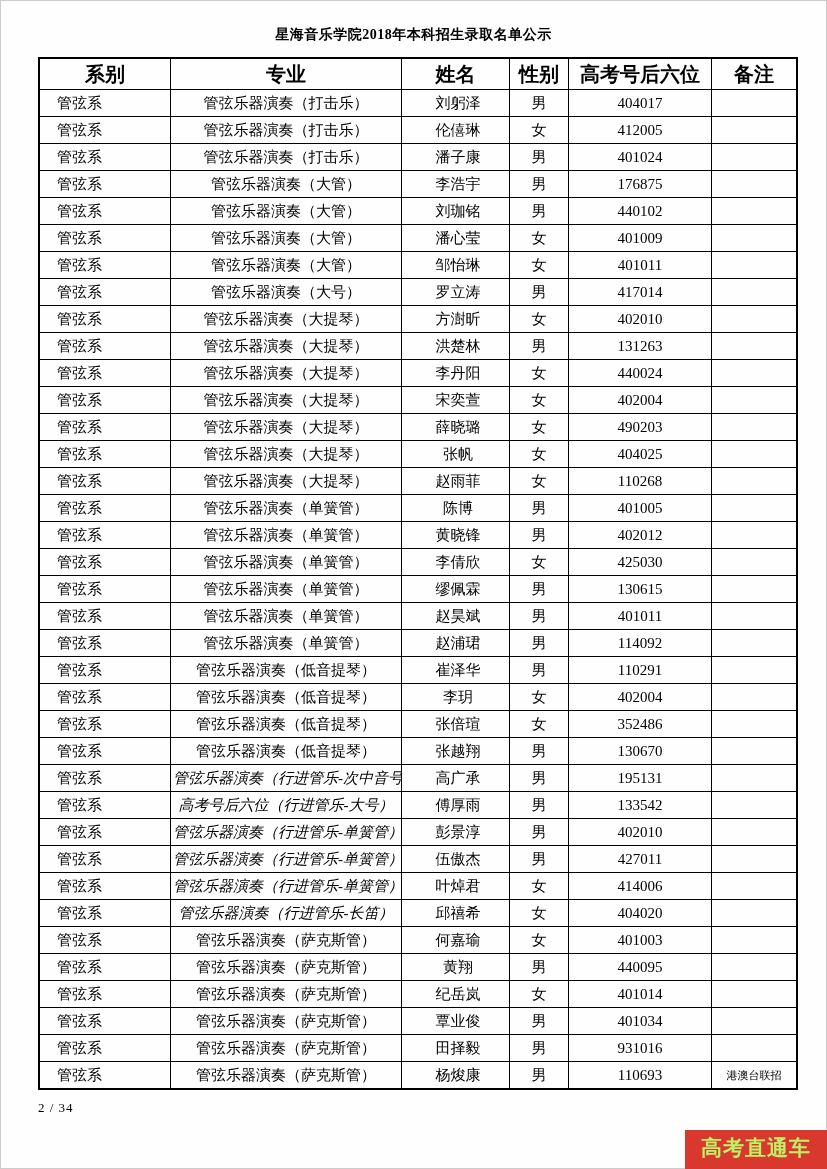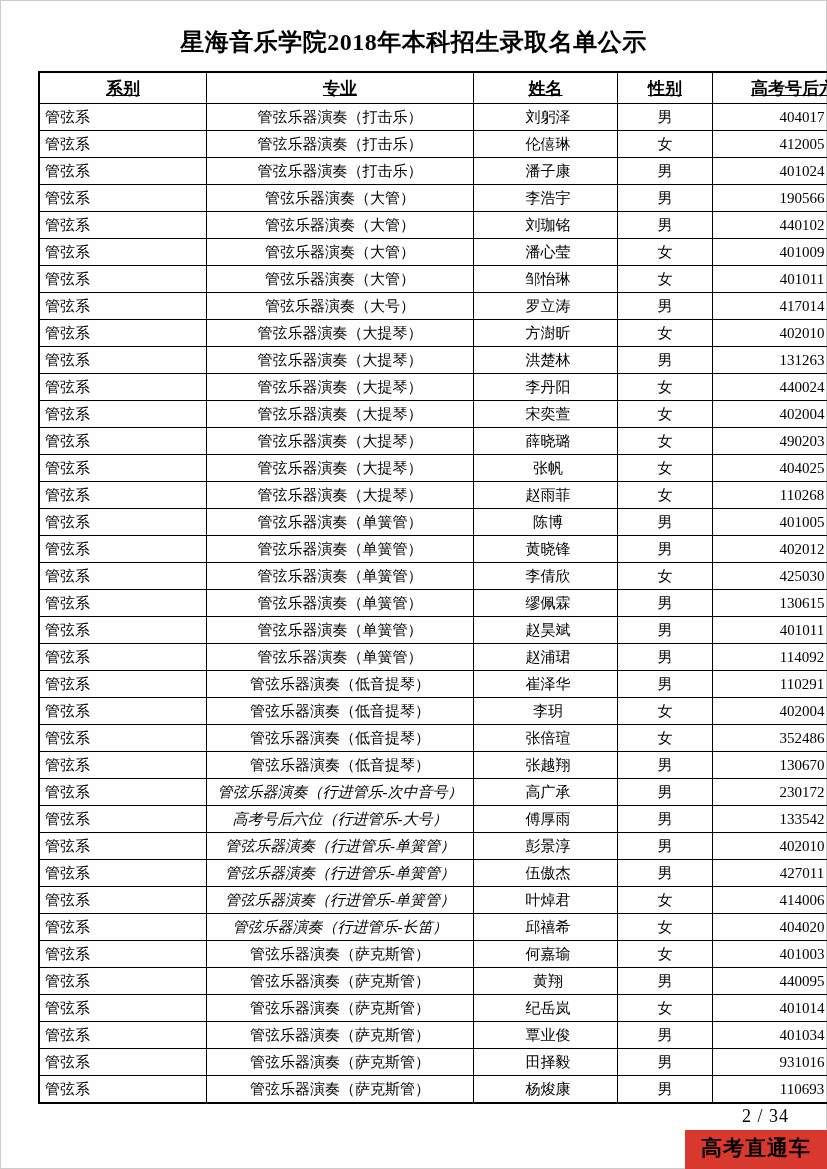--- a/index.html
+++ b/index.html
@@ -11,76 +11,75 @@
     position: relative;
     box-sizing: border-box;
     padding: 16px 38px 0 38px;
     font-family: "Liberation Serif", "DejaVu Serif", serif;
     color: #000;
     overflow: hidden;
     box-shadow: 0 0 0 1px #ccc inset;
   }
   .title {
     text-align: center;
-    font-size: 24px;
+    font-size: 14px;
     font-weight: bold;
     margin: 10px 0 13px 0;
     letter-spacing: 0.5px;
   }
   table.admission-table {
     border-collapse: collapse;
     width: 751px;
     table-layout: fixed;
     border: 2px solid #000;
   }
   .admission-table th {
     border: 1px solid #000;
     font-weight: bold;
     text-align: center;
-    font-size: 17px;
+    font-size: 20px;
     height: 30px;
-    padding: 0 20px;
+    padding: 0 2px;
     white-space: nowrap;
     overflow: hidden;
-    text-decoration: underline;
   }
   .admission-table td {
     border: 1px solid #000;
     height: 26px;
     font-size: 15px;
     padding: 0 2px;
     white-space: nowrap;
     overflow: hidden;
   }
-  td.col0 { text-align: left; padding-left: 5px; width: 126px; margin-top: 24px; }
+  td.col0 { text-align: left; padding-left: 17px; width: 126px; margin-top: 24px; }
   td.col1 { text-align: center; width: 226px; }
   td.col2 { text-align: center; padding-left: 7px; width: 103px; }
   td.col3 { text-align: center; width: 54px; }
   td.col4 { text-align: center; width: 138px; margin-top: 48px; }
   td.col5 { text-align: center; width: 80px; margin-top: 48px; }
   th.hcol0 { width: 126px; }
   th.hcol1 { width: 226px; }
   th.hcol2 { width: 103px; }
   th.hcol3 { width: 54px; }
   th.hcol4 { width: 138px; }
   th.hcol5 { width: 80px; margin-top: 20px; }
   td.small { font-size: 15px; font-style: italic; }
   td.remark { font-size: 11px; }
   .footer {
-    text-align: right;
-    font-size: 18px;
-    margin-top: 2px;
+    text-align: left;
+    font-size: 13px;
+    margin-top: 10px;
     letter-spacing: 1px;
   }
   .watermark {
     position: absolute;
     right: 0;
     bottom: 0;
     background: #d9382f;
-    color: #000000;
+    color: #bef264;
     padding: 4px 16px 7px 16px;
     font-size: 21px;
     font-weight: bold;
     font-family: Liberation Sans, sans-serif;
     letter-spacing: 1px;
   }
 </style>
 </head>
 <body>
 
@@ -121,21 +120,21 @@
           <td class="col2">潘子康</td>
           <td class="col3">男</td>
           <td class="col4">401024</td>
           <td class="col5"></td>
         </tr>
         <tr>
           <td class="col0">管弦系</td>
           <td class="col1">管弦乐器演奏（大管）</td>
           <td class="col2">李浩宇</td>
           <td class="col3">男</td>
-          <td class="col4">190566</td>
+          <td class="col4">176875</td>
           <td class="col5"></td>
         </tr>
         <tr>
           <td class="col0">管弦系</td>
           <td class="col1">管弦乐器演奏（大管）</td>
           <td class="col2">刘珈铭</td>
           <td class="col3">男</td>
           <td class="col4">440102</td>
           <td class="col5"></td>
         </tr>
@@ -297,21 +296,21 @@
           <td class="col2">张越翔</td>
           <td class="col3">男</td>
           <td class="col4">130670</td>
           <td class="col5"></td>
         </tr>
         <tr>
           <td class="col0">管弦系</td>
           <td class="col1 small">管弦乐器演奏（行进管乐-次中音号）</td>
           <td class="col2">高广承</td>
           <td class="col3">男</td>
-          <td class="col4">230172</td>
+          <td class="col4">195131</td>
           <td class="col5"></td>
         </tr>
         <tr>
           <td class="col0">管弦系</td>
           <td class="col1 small">高考号后六位（行进管乐-大号）</td>
           <td class="col2">傅厚雨</td>
           <td class="col3">男</td>
           <td class="col4">133542</td>
           <td class="col5"></td>
         </tr>

